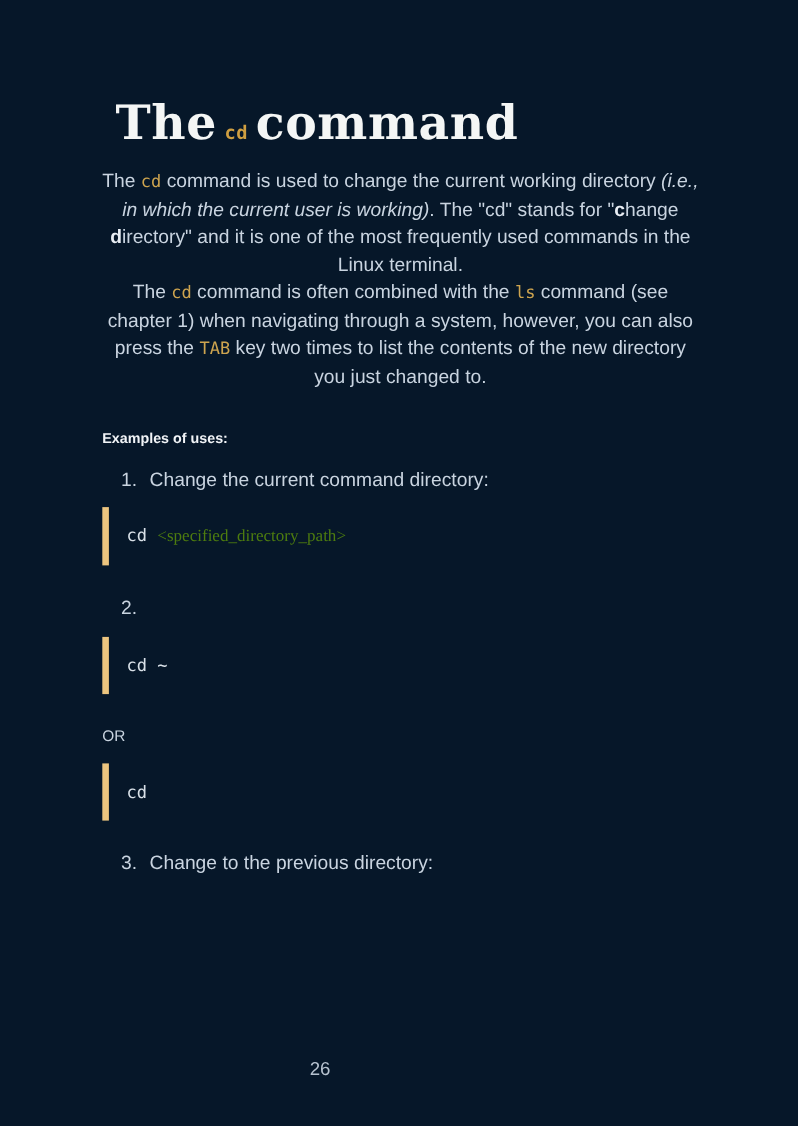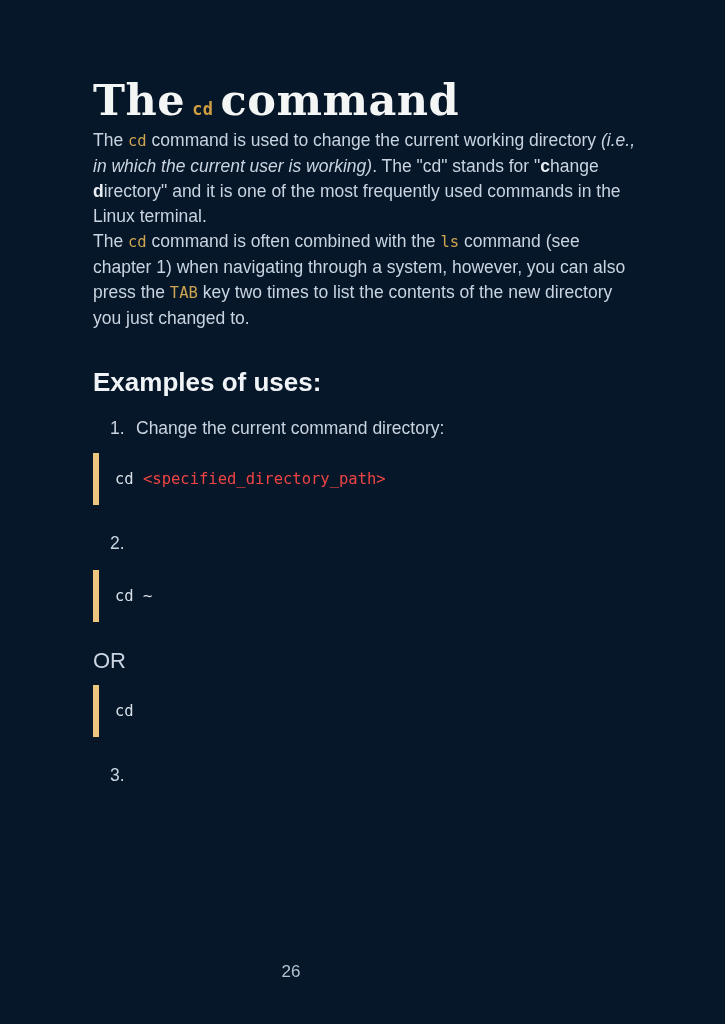--- a/index.html
+++ b/index.html
@@ -12,21 +12,21 @@
     background: #061729;
     position: relative;
     overflow: hidden;
     font-family: "Liberation Sans", sans-serif;
   }
   .content {
     padding: 0 90px 0 93px;
   }
   
   h1.page-title {
-    margin: 0;
+    margin: 12px;
     padding-top: 74px;
     font-family: "DejaVu Serif", "Liberation Serif", serif;
     font-weight: bold;
     font-size: 43px;
     line-height: 1.25;
     color: #f4f6f5;
     letter-spacing: 0.5px;
   }
   h1.page-title .title-code {
     font-family: "DejaVu Sans Mono", "Liberation Mono", monospace;
@@ -35,35 +35,36 @@
     color: #cf9f41;
     margin: 0 7px;
     vertical-align: baseline;
   }
   
   p.body-para {
     margin: 0;
     font-size: 17.5px;
     line-height: 25px;
     color: #c9d4e0;
+    text-align: center;
   }
   .para-1 { margin-top: 90px; }
   .para-2 { margin-top: 21px; }
   .seg-normal { }
   .seg-italic { font-style: italic; }
   .seg-bold { font-weight: bold; color: #e9eef4; }
   .seg-code {
     font-family: "DejaVu Sans Mono", "Liberation Mono", monospace;
     font-size: 15.5px;
     color: #cda44f;
   }
   
   h2.examples-heading {
     margin: 36px 0 0 0;
-    font-size: 26px;
+    font-size: 13px;
     font-weight: bold;
     color: #f1f4f7;
   }
   
   .list-item {
     display: flex;
     font-size: 17.5px;
     line-height: 25px;
     color: #c9d4e0;
     padding-left: 17px;
@@ -82,25 +83,25 @@
     font-family: "DejaVu Sans Mono", "Liberation Mono", monospace;
     font-size: 15.5px;
     line-height: 20px;
     color: #d9e1e8;
     white-space: pre;
   }
   .code-1 { margin-top: 12px; }
   .code-2 { margin-top: 14px; }
   .code-3 { margin-top: 12px; }
   .seg-plain { color: #d9e1e8; }
-  .seg-accent { color: #ef4444; }
+  .seg-accent { color: #4d7c0f; font-family: Liberation Serif, serif; }
   
   .or-label {
     margin: 26px 0 0 0;
-    font-size: 22px;
+    font-size: 14px;
     line-height: 25px;
     color: #c9d4e0;
   }
   
   .page-footer {
     position: absolute;
     left: 0;
     top: 962px;
     width: 582px;
     text-align: center;
@@ -133,17 +134,18 @@
   </div>
 
   <div class="code-block code-2"><span class="seg-plain">cd ~</span></div>
 
   <p class="or-label">OR</p>
 
   <div class="code-block code-3"><span class="seg-plain">cd</span></div>
 
   <div class="list-item item-3">
     <span class="num">3.</span>
+    <span>Change to the previous directory:</span>
   </div>
 
 </div>
 
 <div class="page-footer">26</div>
 
 </body></html>

